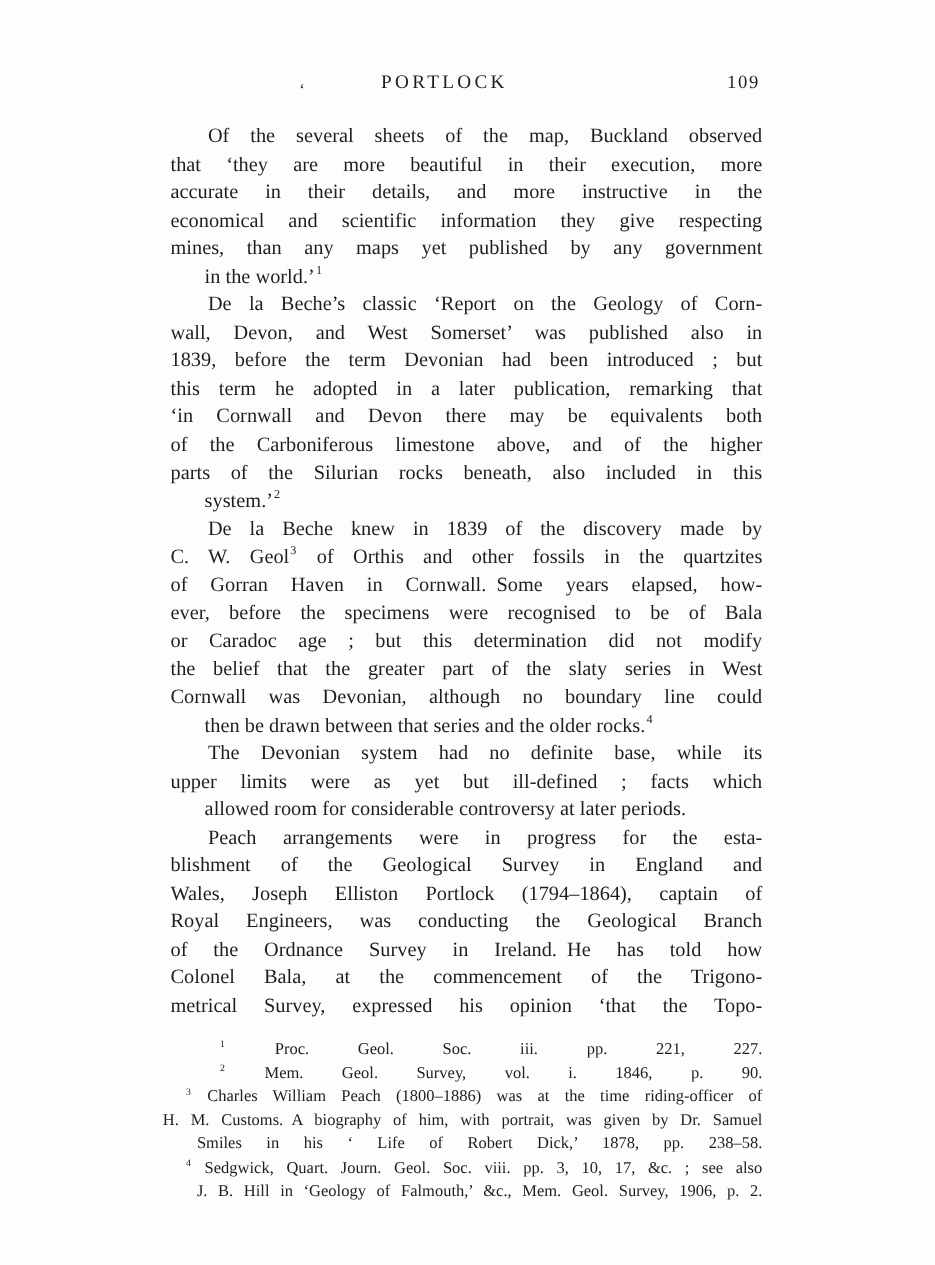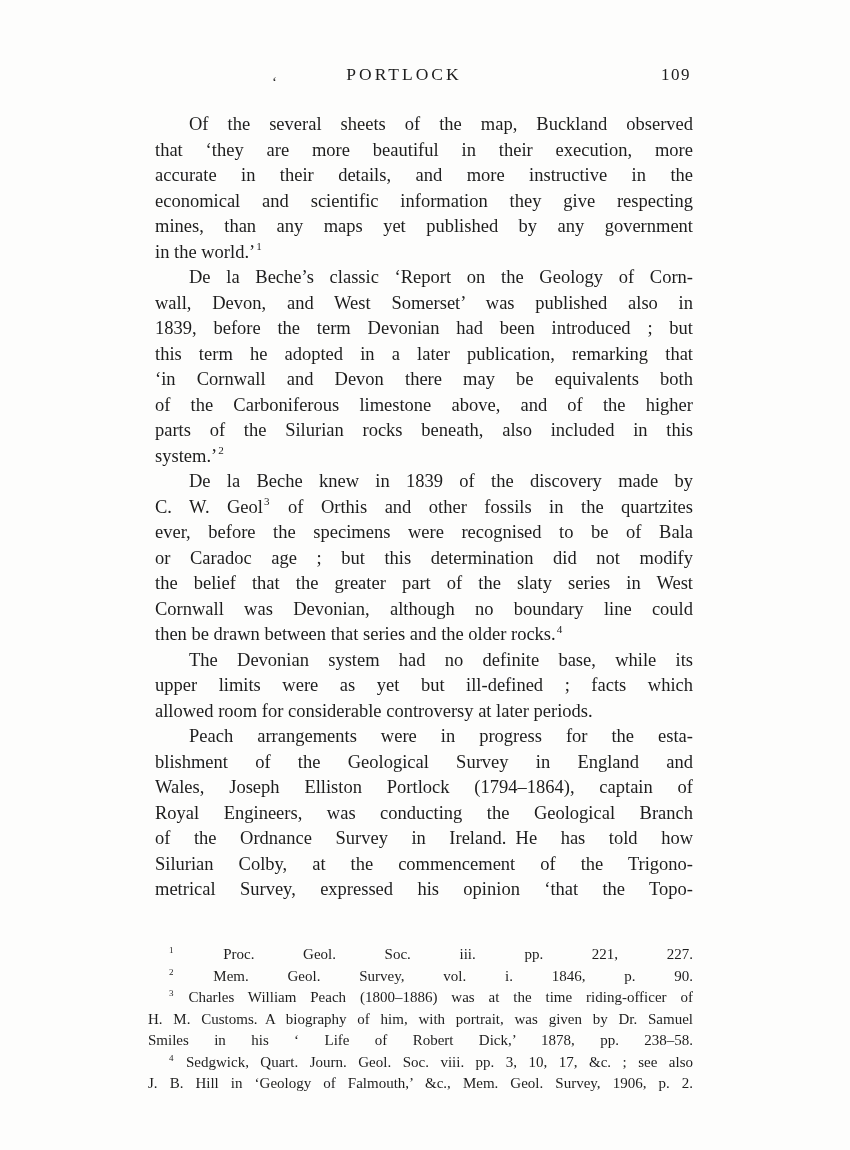--- a/index.html
+++ b/index.html
@@ -41,21 +41,21 @@
     left:155px;top:112px;width:538px;
     font-size:18.5px;
   }
   .bodytext .line{
     height:25.5px;line-height:25.5px;
     text-align:justify;
     text-align-last:justify;
     white-space:normal;
   }
   .line.indent{padding-left:34px;}
-  .line.flush{text-align-last:left;}
+  .line.flush{text-align-last:left;margin-left:31px;}
   
   .footnotes{
     position:absolute;
     left:148px;top:944px;width:545px;
     font-size:15px;
   }
   .footnotes .line{
     height:21.5px;line-height:21.5px;
     text-align:justify;
     text-align-last:justify;
@@ -96,38 +96,39 @@
         <div class="line"><span>1839, before the term Devonian had been introduced ; but</span></div>
         <div class="line"><span>this term he adopted in a later publication, remarking that</span></div>
         <div class="line"><span>‘in Cornwall and Devon there may be equivalents both</span></div>
         <div class="line"><span>of the Carboniferous limestone above, and of the higher</span></div>
         <div class="line"><span>parts of the Silurian rocks beneath, also included in this</span></div>
         <div class="line flush"><span>system.’</span><span class="sup">2</span></div>
       </div>
     <div>
         <div class="line indent"><span>De la Beche knew in 1839 of the discovery made by</span></div>
         <div class="line"><span>C. W. Geol</span><span class="sup">3</span><span> of </span><span class="it">Orthis</span><span> and other fossils in the quartzites</span></div>
+        <div class="line"><span>of Gorran Haven in Cornwall. Some years elapsed, how-</span></div>
         <div class="line"><span>ever, before the specimens were recognised to be of Bala</span></div>
         <div class="line"><span>or Caradoc age ; but this determination did not modify</span></div>
         <div class="line"><span>the belief that the greater part of the slaty series in West</span></div>
         <div class="line"><span>Cornwall was Devonian, although no boundary line could</span></div>
         <div class="line flush"><span>then be drawn between that series and the older rocks.</span><span class="sup">4</span></div>
       </div>
     <div>
         <div class="line indent"><span>The Devonian system had no definite base, while its</span></div>
         <div class="line"><span>upper limits were as yet but ill-defined ; facts which</span></div>
         <div class="line flush"><span>allowed room for considerable controversy at later periods.</span></div>
       </div>
     <div>
         <div class="line indent"><span>Peach arrangements were in progress for the esta-</span></div>
         <div class="line"><span>blishment of the Geological Survey in England and</span></div>
         <div class="line"><span>Wales, Joseph Elliston Portlock (1794–1864), captain of</span></div>
         <div class="line"><span>Royal Engineers, was conducting the Geological Branch</span></div>
         <div class="line"><span>of the Ordnance Survey in Ireland. He has told how</span></div>
-        <div class="line"><span>Silurian Colby, at the commencement of the Trigono-</span></div>
+        <div class="line"><span>Colonel Bala, at the commencement of the Trigono-</span></div>
         <div class="line"><span>metrical Survey, expressed his opinion ‘that the Topo-</span></div>
       </div>
   </div>
 
   <div class="footnotes">
     <div>
         <div class="line indent flush"><span class="sup">1</span><span> </span><span class="it">Proc. Geol. Soc.</span><span> iii. pp. 221, 227.</span></div>
       </div>
     <div>
         <div class="line indent flush"><span class="sup">2</span><span> </span><span class="it">Mem. Geol. Survey</span><span>, vol. i. 1846, p. 90.</span></div>

